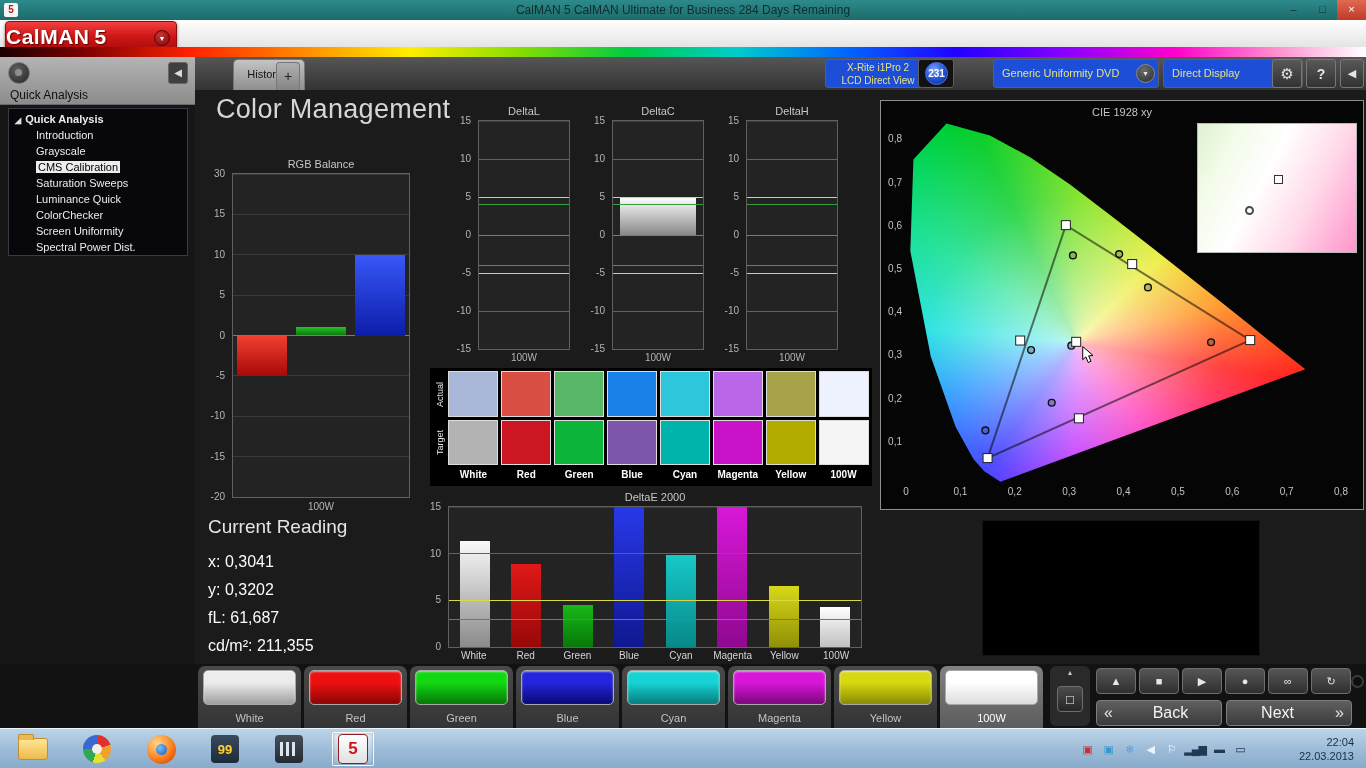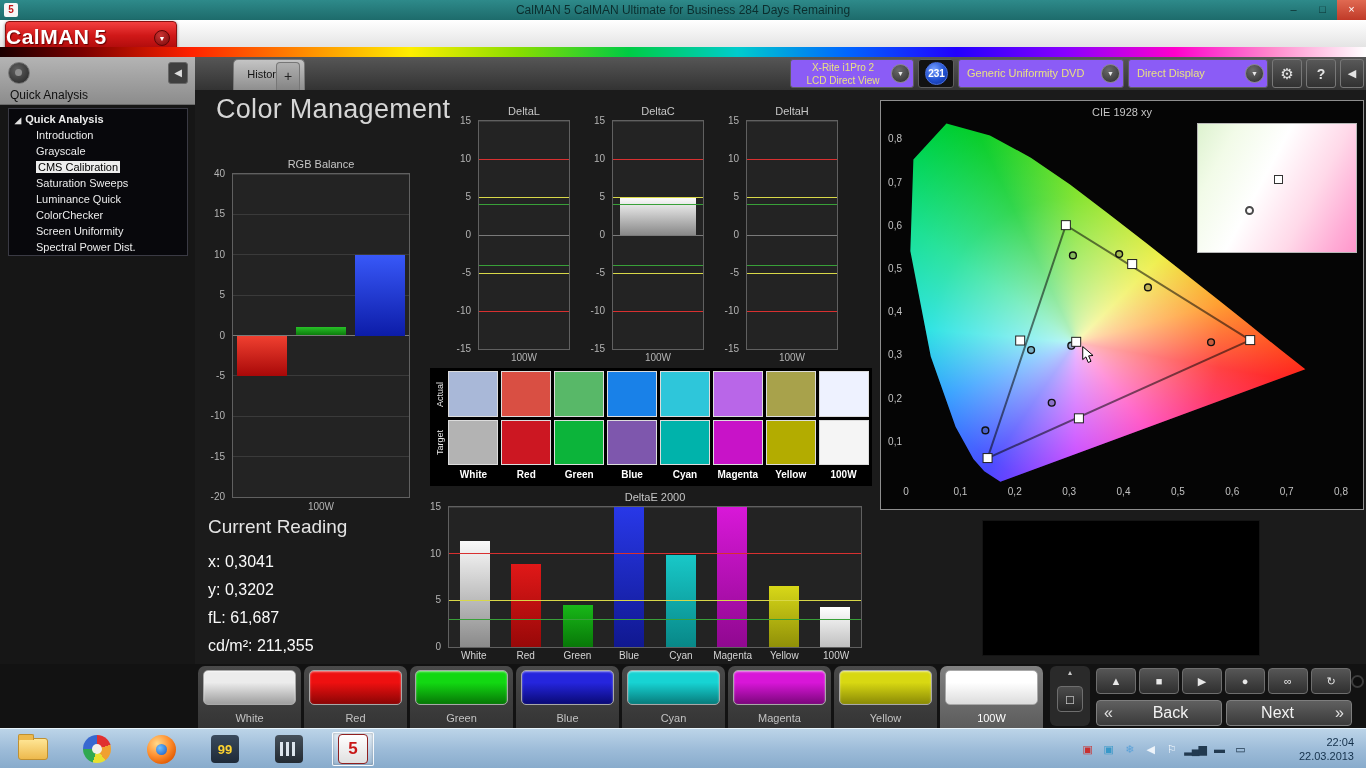--- a/index.html
+++ b/index.html
@@ -20,21 +20,21 @@
   .logo{position:absolute;left:5px;top:21px;width:172px;height:32px;background:linear-gradient(#f34040 0%,#d01818 45%,#a60808 100%);border:1px solid #8a1010;border-radius:4px;box-shadow:0 1px 3px rgba(0,0,0,.5);display:flex;align-items:center;}
   .logo-text{color:#fff;font-weight:bold;font-size:21px;letter-spacing:.5px;text-shadow:1px 1px 1px #600;}
   .logo-num{color:#fff;font-weight:bold;font-size:21px;margin-left:5px;text-shadow:1px 1px 1px #600;}
   .logo-arrow{position:absolute;right:6px;top:8px;width:16px;height:16px;border-radius:50%;background:radial-gradient(circle at 38% 30%,#c33,#7a0a0a);border:1px solid #5e0606;color:#fff;font-size:7px;display:flex;align-items:center;justify-content:center;}
   .rainbow{position:absolute;left:0;top:47px;width:1366px;height:10px;background:linear-gradient(to right,#1a0000 0%,#7a0000 6%,#ff2200 14%,#ff8800 22%,#ffee00 30%,#88dd00 38%,#00cc44 46%,#00cccc 54%,#0066ff 62%,#2200ff 70%,#8800ff 78%,#ff00cc 86%,#ff88cc 93%,#ffffff 100%);}
 
   
   .toolbar-bg{position:absolute;left:195px;top:57px;width:1171px;height:33px;background:linear-gradient(#565656,#333333);}
   .tab-history{position:absolute;left:201px;top:59px;width:72px;height:31px;background:linear-gradient(#c4c4c4,#8e8e8e);border:1px solid #777;border-bottom:none;border-radius:5px 5px 0 0;text-align:center;line-height:29px;font-size:11px;color:#141414;margin-left:32px;}
   .tab-plus{position:absolute;left:276px;top:62px;width:24px;height:28px;background:linear-gradient(#b0b0b0,#848484);border:1px solid #777;border-bottom:none;border-radius:4px 4px 0 0;text-align:center;line-height:26px;font-size:14px;color:#222;}
-  .drop-btn{position:absolute;background:#8b5cf6;border:1px solid #5e5e5e;border-radius:3px;color:#e9e183;}
+  .drop-btn{position:absolute;background:#1d4ed8;border:1px solid #5e5e5e;border-radius:3px;color:#e9e183;margin-left:35px;}
   .meter-btn{left:790px;top:59px;width:124px;height:29px;font-size:10px;line-height:13px;padding:1px 24px 0 6px;text-align:center;}
   .drop-circle{position:absolute;right:3px;top:4px;width:19px;height:19px;border-radius:50%;background:radial-gradient(circle at 40% 30%,#6c6c6c,#2c2c2c);border:1px solid #888;color:#e8e8e8;font-size:7px;display:flex;align-items:center;justify-content:center;}
   .badge-btn{position:absolute;left:918px;top:59px;width:36px;height:29px;background:#121212;border:1px solid #5e5e5e;border-radius:3px;}
   .badge-circle{position:absolute;left:6px;top:2px;width:23px;height:23px;border-radius:50%;background:radial-gradient(circle at 38% 30%,#78a0ff,#2050d0 55%,#0c2890);border:1px solid #4a70e0;color:#fff;font-size:10px;font-weight:bold;display:flex;align-items:center;justify-content:center;}
   .source-btn{left:958px;top:59px;width:166px;height:29px;font-size:11px;line-height:27px;padding:0 24px 0 8px;}
   .display-btn{left:1128px;top:59px;width:140px;height:29px;font-size:11px;line-height:27px;padding:0 24px 0 8px;}
   .sq-btn{position:absolute;top:59px;height:29px;background:linear-gradient(#585858,#323232);border:1px solid #787878;border-radius:3px;color:#e4e4e4;display:flex;align-items:center;justify-content:center;}
   .gear-btn{left:1272px;width:30px;font-size:15px;}
   .help-btn{left:1306px;width:30px;font-size:14px;font-weight:bold;}
   .panel-collapse-btn{left:1340px;width:24px;font-size:11px;}
@@ -251,21 +251,21 @@
   <div class="chart-title" id="rgb-title">RGB Balance</div>
   <div class="yaxis" id="rgb-yaxis">
       <div class="ytick" style="top: 323px;">-20</div>
       <div class="ytick" style="top: 282.625px;">-15</div>
       <div class="ytick" style="top: 242.25px;">-10</div>
       <div class="ytick" style="top: 201.875px;">-5</div>
       <div class="ytick" style="top: 161.5px;">0</div>
       <div class="ytick" style="top: 121.125px;">5</div>
       <div class="ytick" style="top: 80.75px;">10</div>
       <div class="ytick" style="top: 40.375px;">15</div>
-      <div class="ytick" style="top: 0px;">40</div>
+      <div class="ytick" style="top: 0px;">30</div>
     </div>
   <div class="plot" id="rgb-plot">
       <div class="gridline" style="top: 322.5px;"></div>
       <div class="gridline" style="top: 282.125px;"></div>
       <div class="gridline" style="top: 241.75px;"></div>
       <div class="gridline" style="top: 201.375px;"></div>
       <div class="gridline zero" style="top: 161px;"></div>
       <div class="gridline" style="top: 120.625px;"></div>
       <div class="gridline" style="top: 80.25px;"></div>
       <div class="gridline" style="top: 39.875px;"></div>

